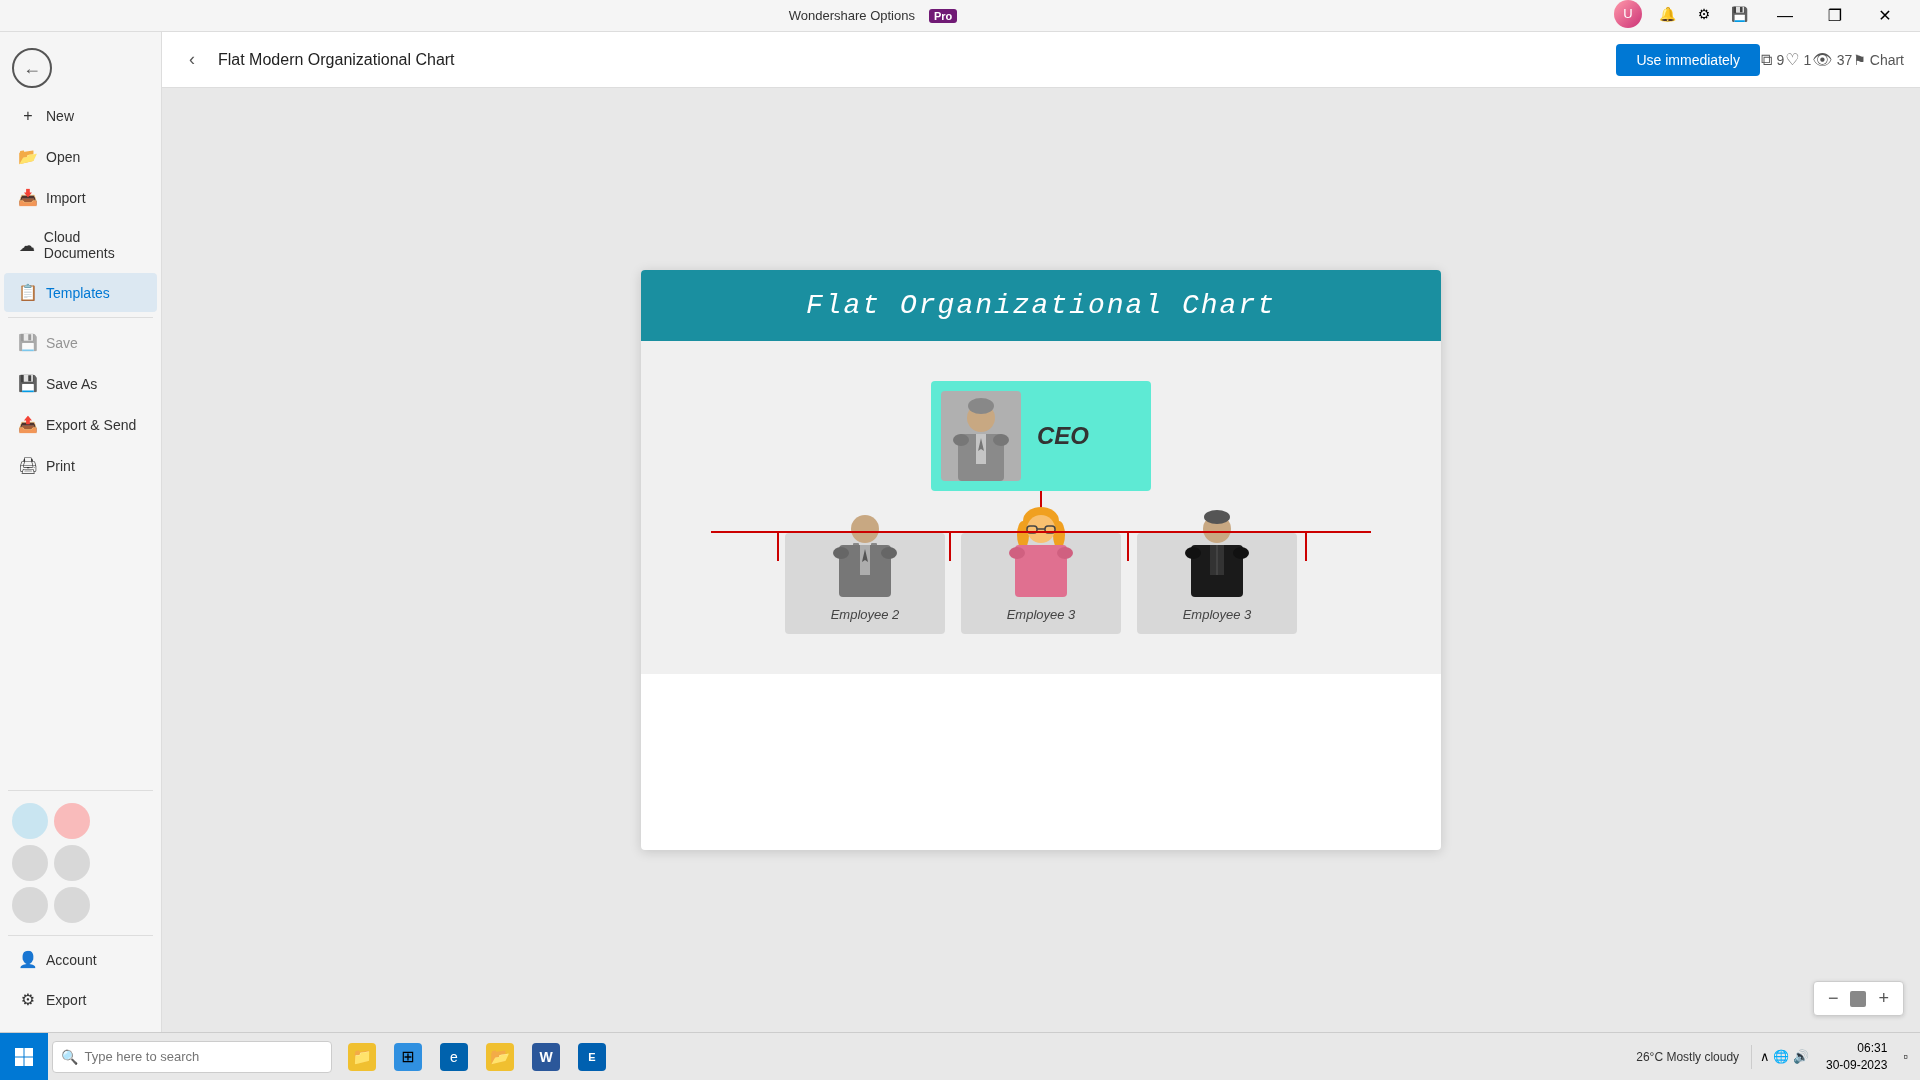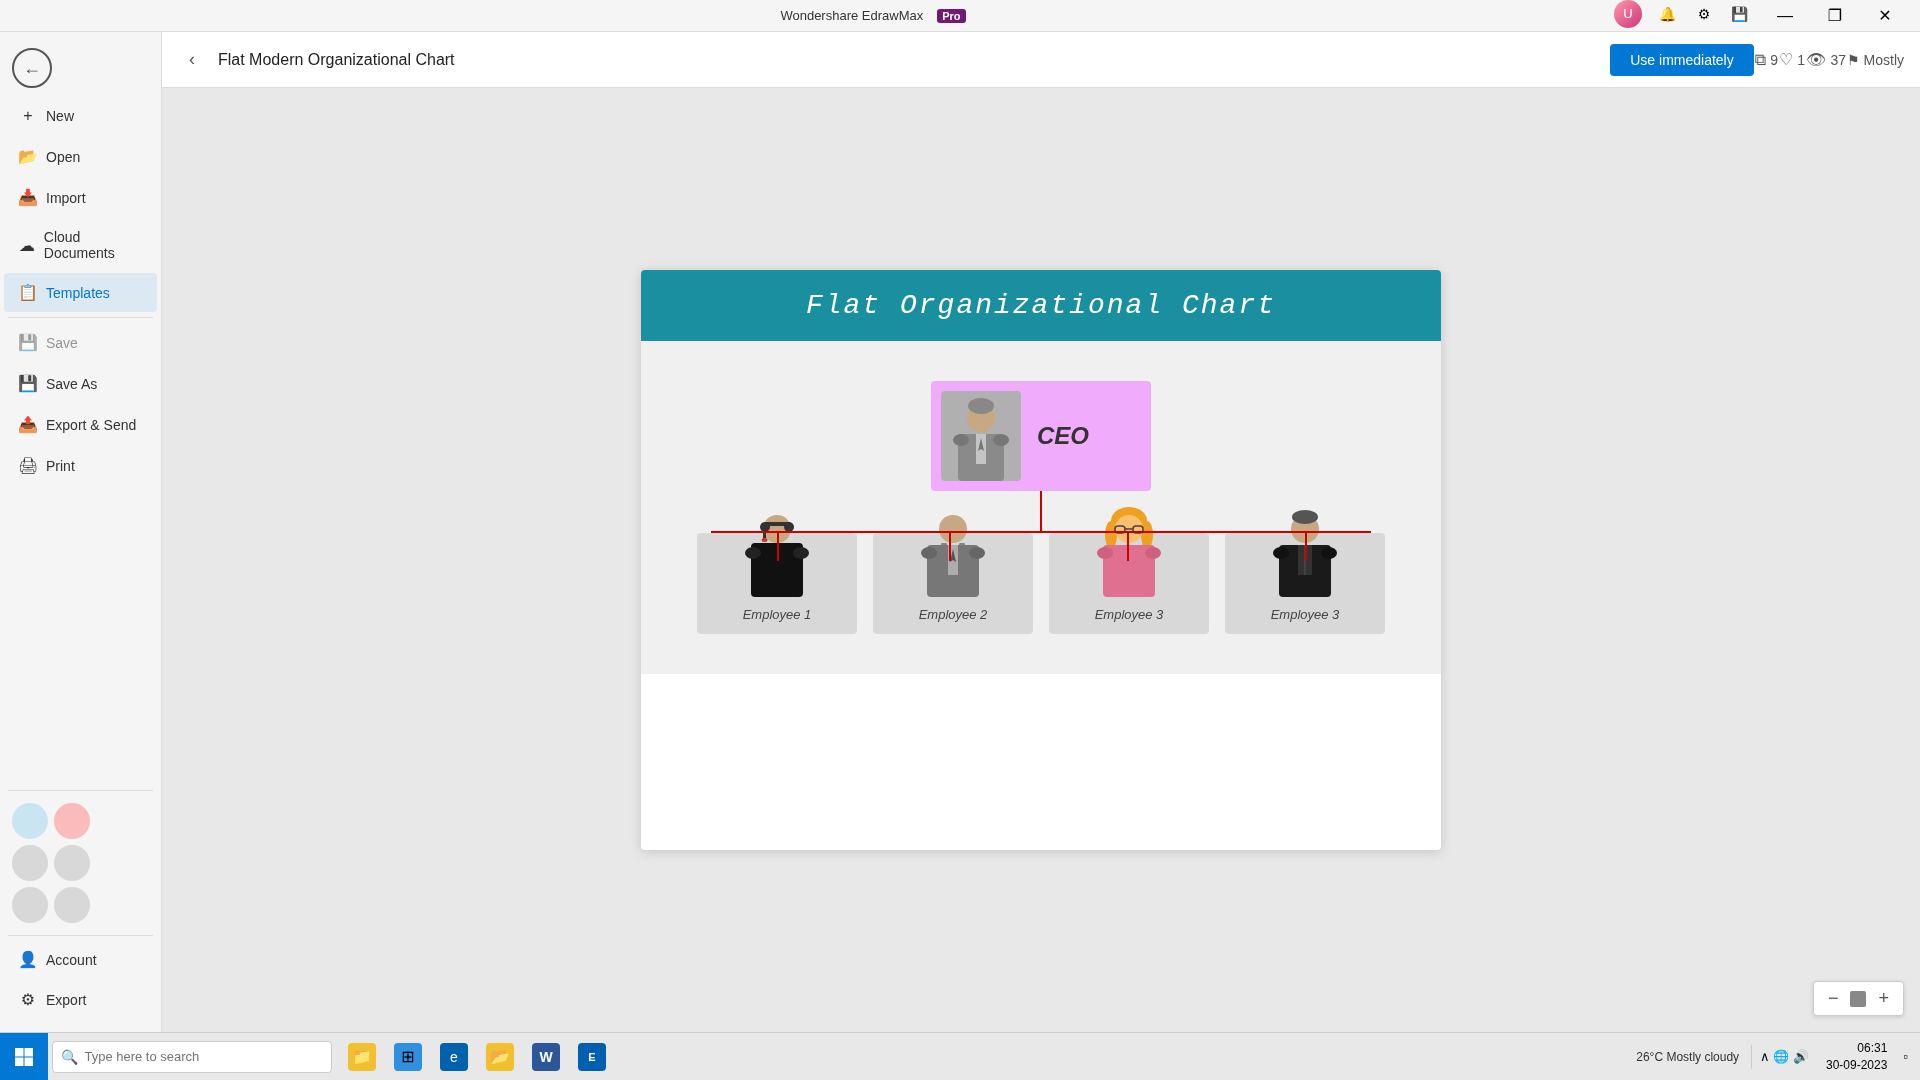--- a/index.html
+++ b/index.html
@@ -123,21 +123,21 @@
       font-family: 'Courier New', monospace; font-size: 28px; color: white; letter-spacing: 2px;
     }
 
     
     .chart-content {
       background: #f0f0f0; padding: 40px 20px; display: flex; flex-direction: column; align-items: center;
     }
 
     
     .ceo-box {
-      background: #f0abfc; border-radius: 4px; display: flex; align-items: center;
+      background: #5eead4; border-radius: 4px; display: flex; align-items: center;
       padding: 10px 20px 10px 10px; gap: 16px; width: 220px;
     }
     .ceo-avatar {
       width: 80px; height: 90px; background: #b0b0b0; border-radius: 4px;
       display: flex; align-items: flex-end; justify-content: center; overflow: hidden;
     }
     .ceo-label { font-size: 24px; font-weight: 600; color: #333; font-family: Arial, sans-serif; }
 
     
     .employee-row {
@@ -164,21 +164,21 @@
     .zoom-btn { background: none; border: none; font-size: 18px; cursor: pointer; color: #555; padding: 2px 4px; }
   </style>
 </head>
 <body>
 
 <div class="app-container">
 
   <div class="title-bar">
     <div style="width:120px"></div>
     <div class="title-bar-center">
-      <span>Wondershare EdrawMax</span>
+      <span>Wondershare Options</span>
       <span class="title-pro">Pro</span>
     </div>
     <div class="title-bar-controls">
 
       <div style="width:28px;height:28px;border-radius:50%;background:linear-gradient(135deg,#f9a,#c37);margin-right:8px;display:flex;align-items:center;justify-content:center;color:white;font-size:13px;">U</div>
       <div style="width:28px;height:28px;display:flex;align-items:center;justify-content:center;font-size:14px;cursor:pointer;margin-right:4px;">🔔</div>
       <div style="width:28px;height:28px;display:flex;align-items:center;justify-content:center;font-size:14px;cursor:pointer;margin-right:4px;">⚙</div>
       <div style="width:28px;height:28px;display:flex;align-items:center;justify-content:center;font-size:14px;cursor:pointer;margin-right:4px;">💾</div>
       <button class="win-btn">—</button>
       <button class="win-btn">❐</button>
@@ -278,21 +278,21 @@
           <div class="preview-stat">
             <span class="preview-stat-icon">♡</span>
             <span>1</span>
           </div>
           <div class="preview-stat">
             <span class="preview-stat-icon">👁</span>
             <span>37</span>
           </div>
           <button class="report-btn">
             <span>⚑</span>
-            <span>Mostly</span>
+            <span>Chart</span>
           </button>
         </div>
       </div>
 
       <div class="canvas-area">
 
         <div class="org-chart-card">
 
           <div class="org-chart-title-bar">
             <span class="org-chart-title">Flat Organizational Chart</span>
@@ -326,39 +326,20 @@
             <div style="position:relative;width:660px;height:2px;background:#cc0000;">
 
               <div style="position:absolute;top:0;left:calc(10%);width:2px;height:30px;background:#cc0000;"></div>
               <div style="position:absolute;top:0;left:calc(36%);width:2px;height:30px;background:#cc0000;"></div>
               <div style="position:absolute;top:0;left:calc(63%);width:2px;height:30px;background:#cc0000;"></div>
               <div style="position:absolute;top:0;left:calc(90%);width:2px;height:30px;background:#cc0000;"></div>
             </div>
 
             <div class="employee-row">
 
-              <div class="employee-col">
-                <div class="employee-box">
-                  <div class="employee-avatar">
-                    <svg width="80" height="90" viewBox="0 0 80 90">
-                      <circle cx="40" cy="22" r="14" fill="#c8a882"></circle>
-                      <circle cx="28" cy="20" r="5" fill="#333"></circle>
-                      <circle cx="52" cy="20" r="5" fill="#333"></circle>
-                      <rect x="27" y="15" width="26" height="4" rx="2" fill="#333"></rect>
-
-                      <rect x="26" y="25" width="3" height="8" rx="1" fill="#333"></rect>
-                      <ellipse cx="27.5" cy="33" rx="3" ry="2" fill="#cc3333"></ellipse>
-                      <rect x="14" y="36" width="52" height="54" rx="4" fill="#111"></rect>
-                      <ellipse cx="16" cy="46" rx="8" ry="6" fill="#222"></ellipse>
-                      <ellipse cx="64" cy="46" rx="8" ry="6" fill="#222"></ellipse>
-                    </svg>
-                  </div>
-                  <span class="employee-label">Employee 1</span>
-                </div>
-              </div>
 
               <div class="employee-col">
                 <div class="employee-box">
                   <div class="employee-avatar">
                     <svg width="80" height="90" viewBox="0 0 80 90">
                       <circle cx="40" cy="22" r="14" fill="#c8a882"></circle>
                       <rect x="28" y="36" width="6" height="4" rx="1" fill="#888"></rect>
                       <rect x="46" y="36" width="6" height="4" rx="1" fill="#888"></rect>
                       <rect x="14" y="38" width="52" height="52" rx="4" fill="#777"></rect>
                       <rect x="35" y="38" width="10" height="30" fill="#fff" opacity="0.4"></rect>

